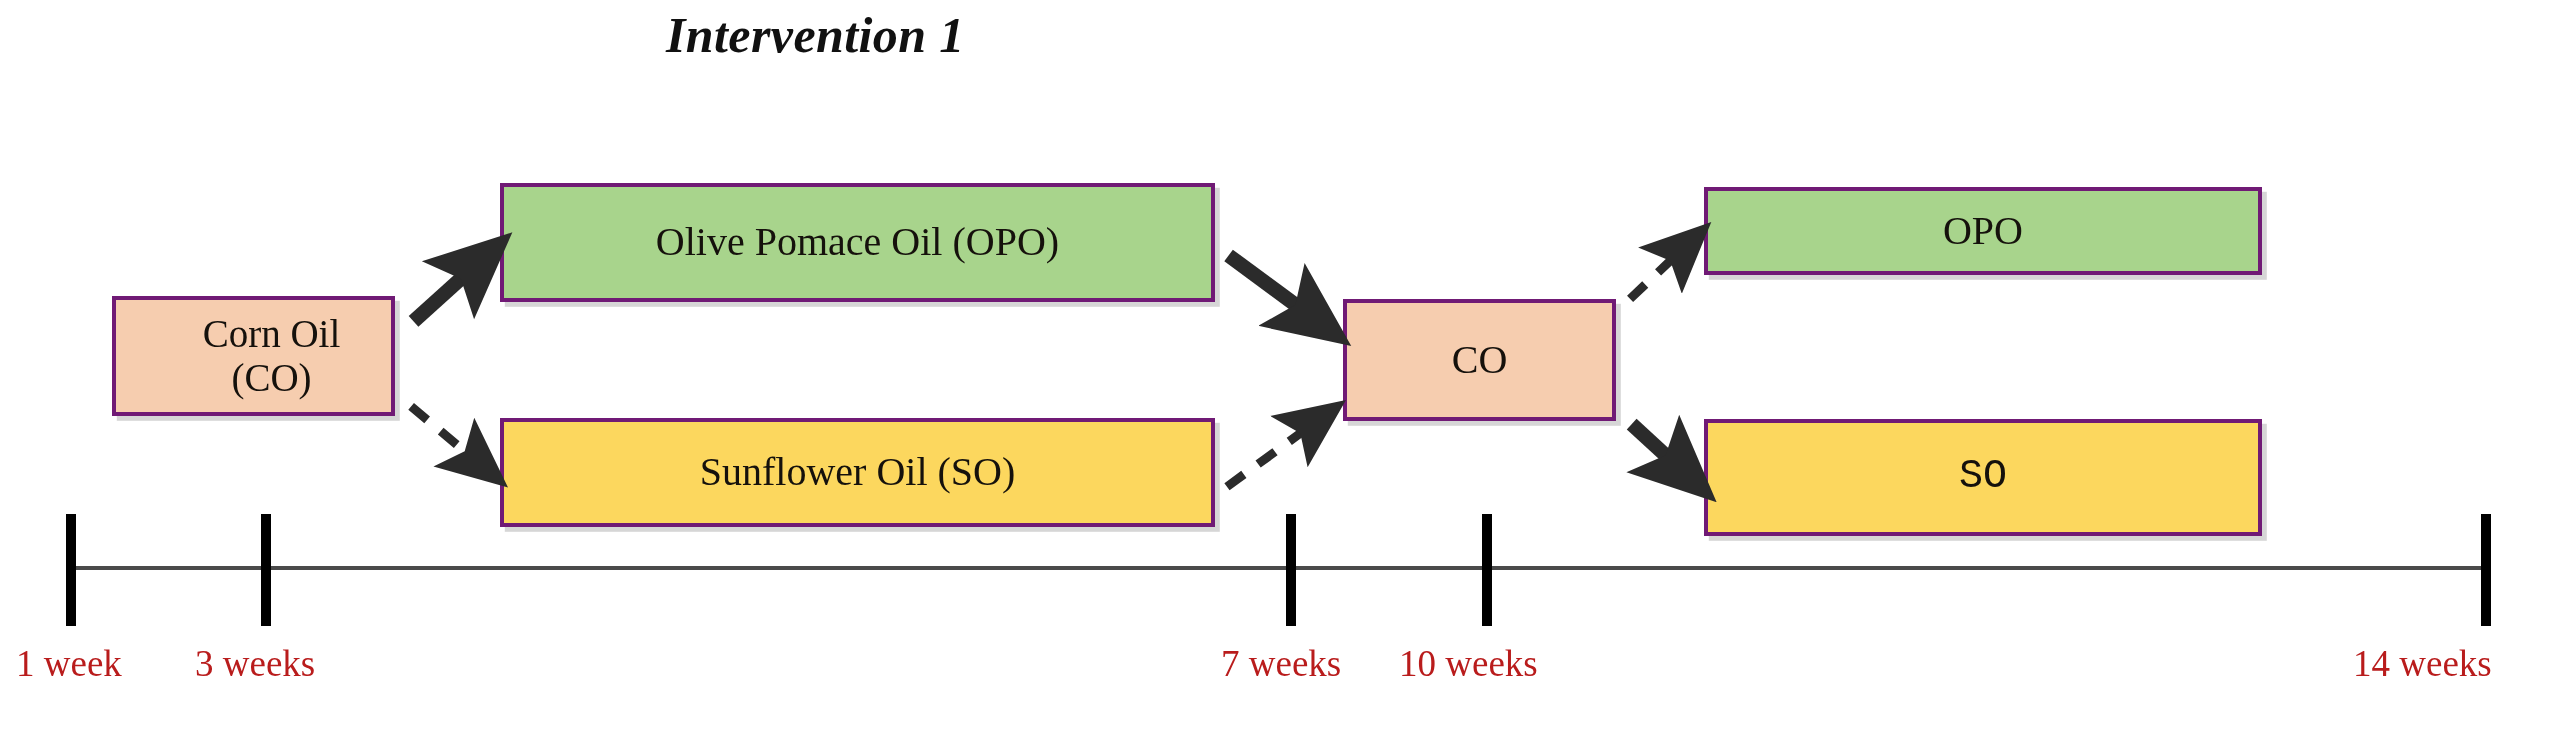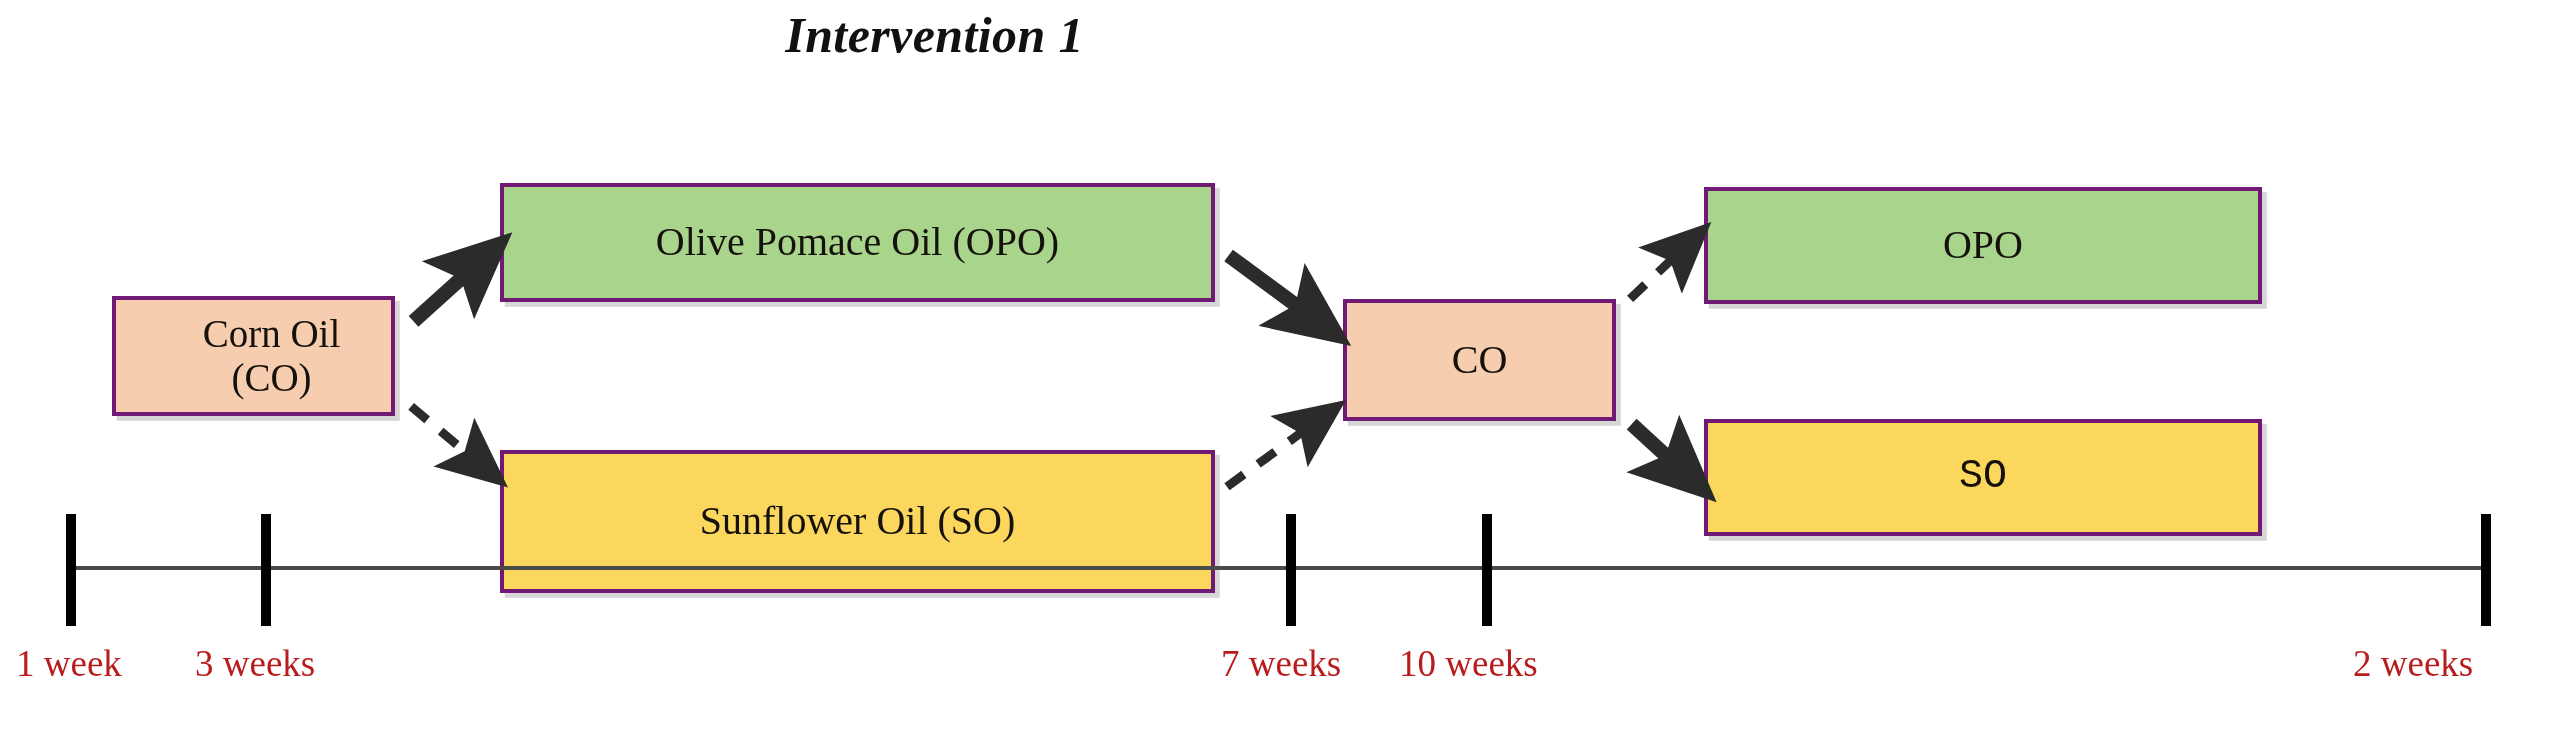--- a/index.html
+++ b/index.html
@@ -10,21 +10,21 @@
 
   
   .heading{
     position:absolute;
     font-style:italic;
     font-weight:bold;
     font-size:50px;
     letter-spacing:0.4px;
     color:#111111;
     white-space:nowrap;
-    text-align:right;
+    text-align:left;
   }
   #heading-1{left:666px;top:6.4px;width:418px;}
   #heading-2{left:1875px;top:11.2px;width:337px;}
 
   
   .box{
     position:absolute;
     box-sizing:border-box;
     border:4px solid #701a75;
     display:flex;
@@ -35,23 +35,23 @@
     line-height:1.12;
     color:#15110c;
     box-shadow:4.8px 4.8px 0 rgba(120,120,120,0.30);
   }
   .box.green {background:#a8d48c;}
   .box.yellow{background:#fcd75e;}
   .box.peach {background:#f6cdaf;}
 
   #box-corn-oil      {left:112px; top:296px; width:283px; height:120px; font-size:39px;padding-left:36px;}
   #box-opo-1         {left:500px; top:183px; width:715px; height:119px;}
-  #box-so-1          {left:500px; top:418px; width:715px; height:143px;margin-top:32px;}
+  #box-so-1          {left:500px; top:418px; width:715px; height:109px;}
   #box-co-mid        {left:1343px;top:299px; width:273px; height:122px;}
-  #box-opo-2         {left:1704px;top:187px; width:558px; height:117px;}
+  #box-opo-2         {left:1704px;top:187px; width:558px; height:88px;}
   #box-so-2          {left:1704px;top:419px; width:558px; height:117px;font-family:Liberation Mono, monospace;}
 
   
   #arrow-layer{position:absolute;left:0;top:0;width:2576px;height:739px;pointer-events:none;}
 
   
   #timeline-axis{
     position:absolute;
     left:66px;top:566px;
     width:2417px;height:4px;
@@ -134,16 +134,16 @@
   <div class="tick" style="left:66px;"></div>
   <div class="tick" style="left:261px;"></div>
   <div class="tick" style="left:1286px;"></div>
   <div class="tick" style="left:1482px;"></div>
   <div class="tick" style="left:2481px;"></div>
 
   <div class="tick-label" style="left:16px;">1 week</div>
   <div class="tick-label" style="left:195px;text-align:right;">3 weeks</div>
   <div class="tick-label" style="left:1221px;">7 weeks</div>
   <div class="tick-label" style="left:1399px;">10 weeks</div>
-  <div class="tick-label" style="left:2353px;">2 weeks</div>
+  <div class="tick-label" style="left:2353px;">14 weeks</div>
 
 </div>
 
 
 </body></html>

